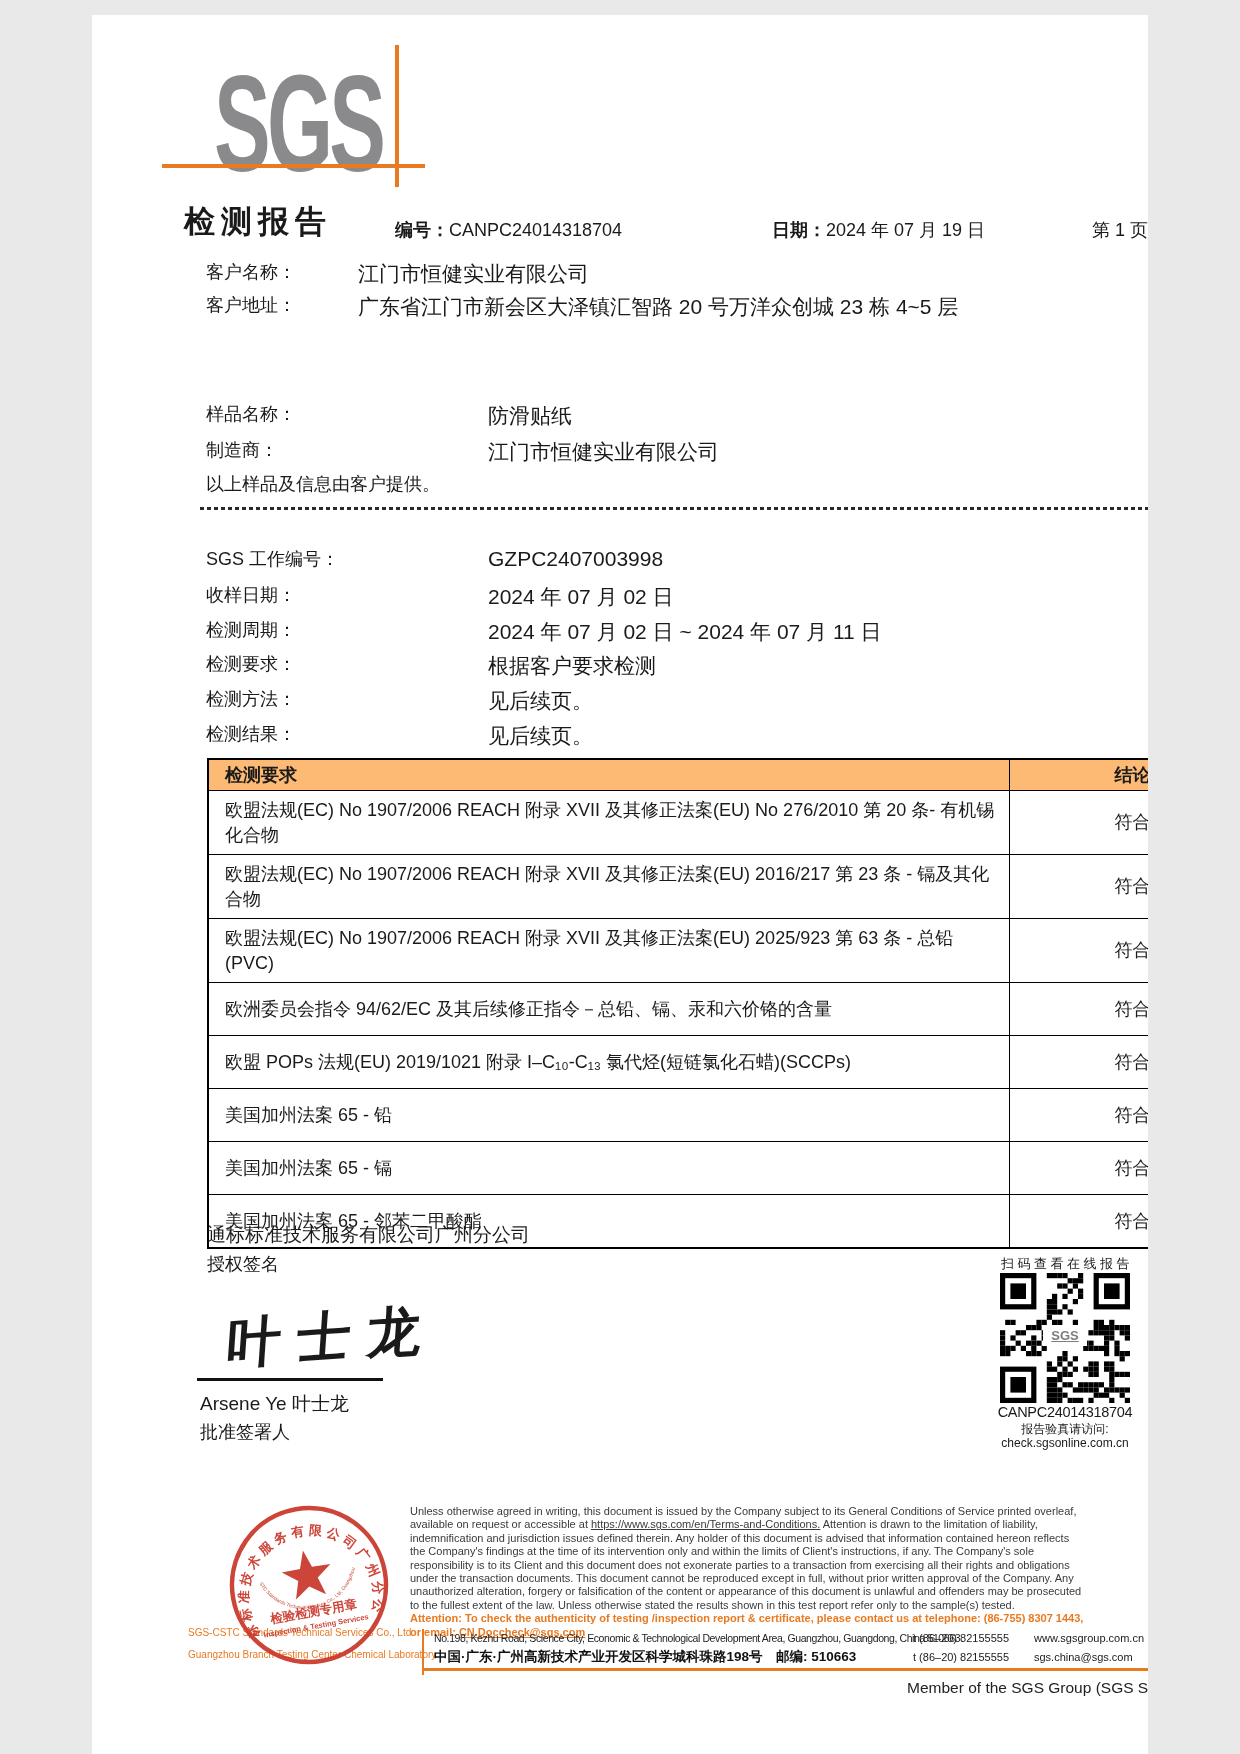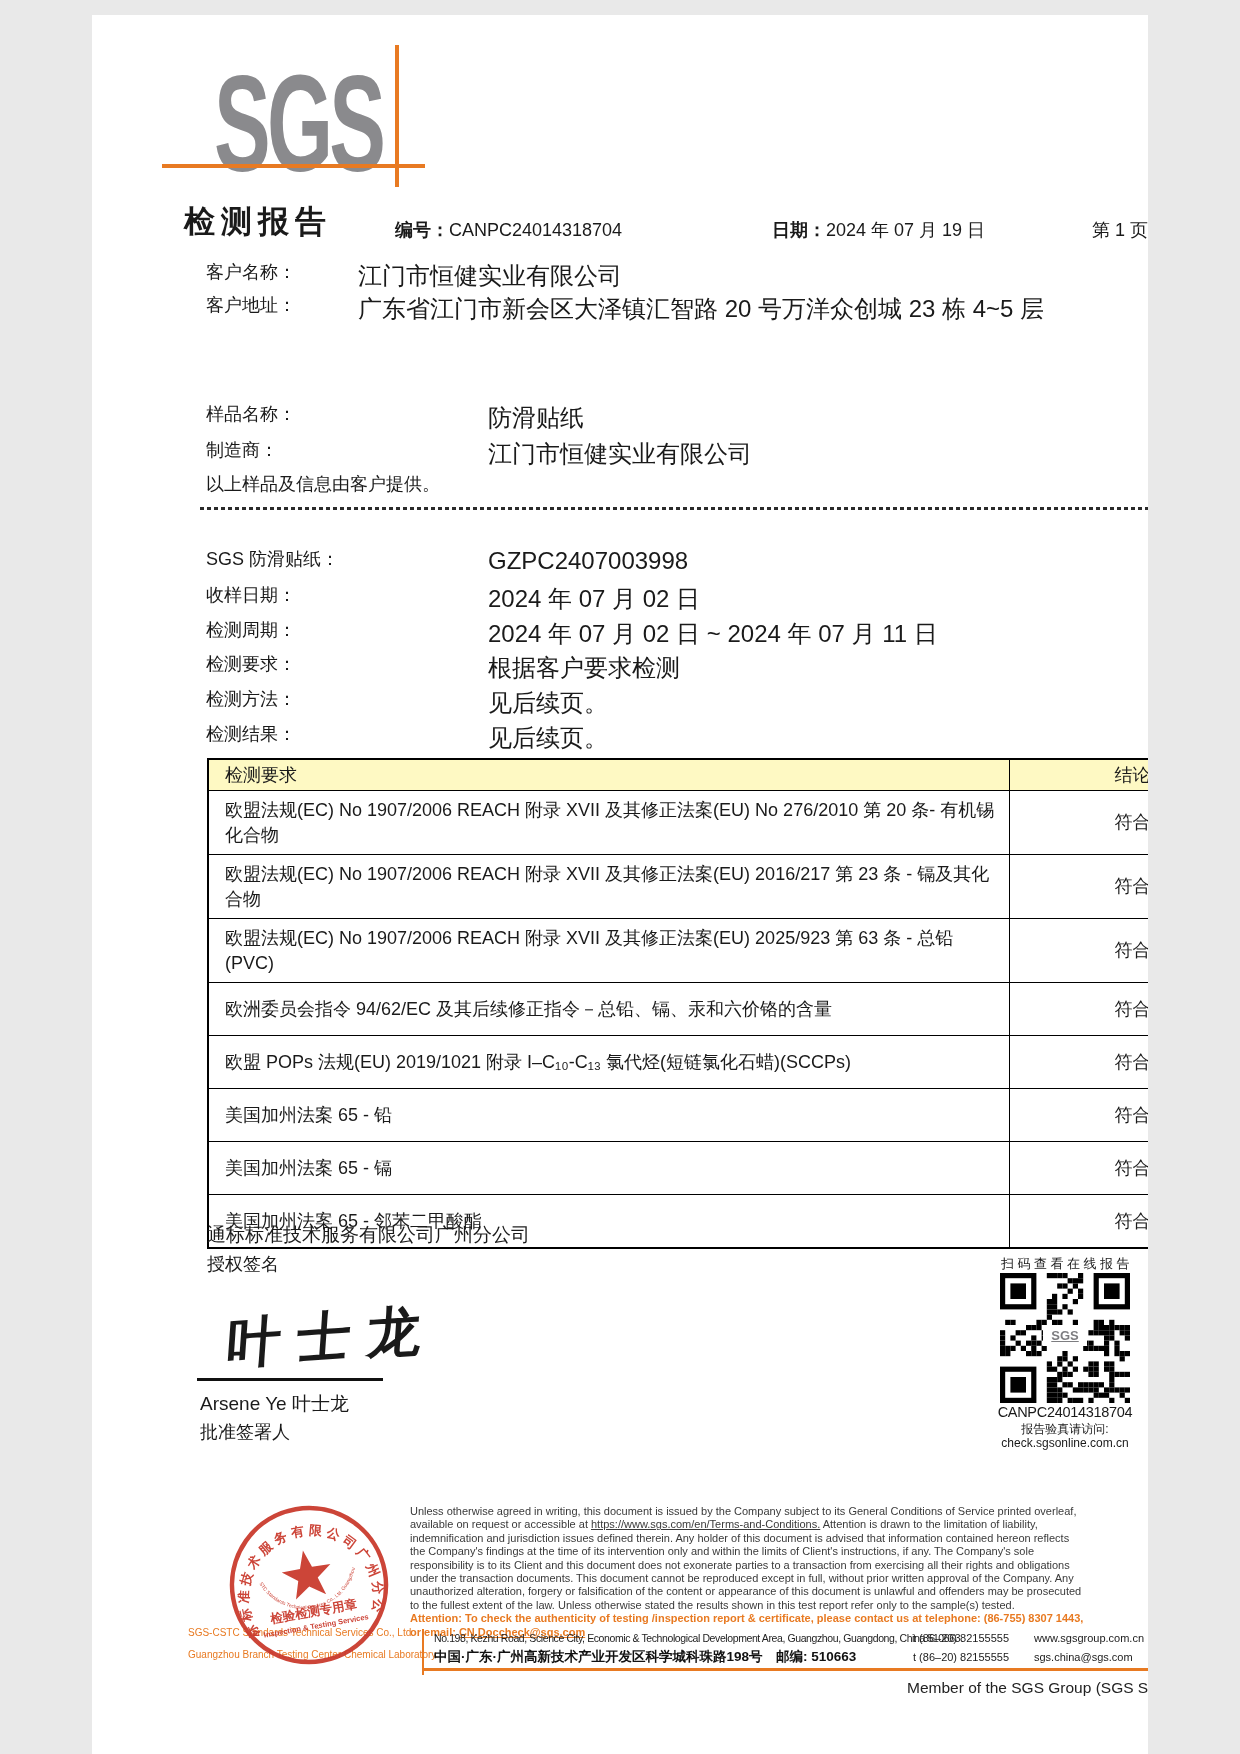--- a/index.html
+++ b/index.html
@@ -9,33 +9,33 @@
   
   .logo-text{left:122px;top:40px;font-size:137px;line-height:1;font-weight:bold;color:#8a8a8d;
              transform:scaleX(0.62);transform-origin:left top;letter-spacing:-6px;}
   .logo-vline{left:303px;top:30px;width:4px;height:142px;background:#e87a22;}
   .logo-hline{left:70px;top:149px;width:263px;height:4px;background:#e87a22;}
   
   .title{left:92px;top:186px;font-size:31px;font-weight:bold;letter-spacing:6px;}
   .hinfo{top:203px;font-size:18px;}
   .hinfo b{font-weight:bold;text-align:center;}
   .lbl{left:114px;font-size:18px;}
-  .val{font-size:24px;}
+  .val{font-size:21px;}
   .v1{left:266px;}
   .v2{left:396px;}
   .dashes{left:108px;top:492px;width:1036px;height:3px;
           background:repeating-linear-gradient(90deg,#2b2b2b 0 4px,transparent 4px 7px);}
   
   table.results{position:absolute;left:115px;top:743px;width:1007px;border-collapse:collapse;
                 font-size:18px;table-layout:fixed;}
   table.results th,table.results td{border:1.5px solid #000;}
   table.results{border:2px solid #000;}
   th.req,td.req{width:770px;text-align:left;padding:3px 14px 3px 16px;}
   th.con,td.con{width:237px;text-align:center;padding:3px 4px;}
-  thead th{background:#fef9c3;font-weight:normal;height:24px;}
+  thead th{background:#fdba74;font-weight:bold;height:24px;}
   tr.tall td{height:57px;line-height:25px;}
   tr.short td{height:46px;line-height:24px;}
   td.req{white-space:normal;}
   
   .company-line{left:115px;top:1207px;font-size:19px;}
   .sign-label{left:115px;top:1237px;font-size:18px;}
   .signature{left:135px;top:1286px;font-size:54px;font-weight:bold;letter-spacing:16px;
              transform:rotate(-4deg) skewX(-8deg);}
   .sig-line{left:105px;top:1363px;width:186px;height:3px;background:#111;}
   .signer{left:108px;top:1376px;font-size:19px;}
@@ -88,21 +88,21 @@
   <div class="abs val v1" style="top:278px;">广东省江门市新会区大泽镇汇智路 20 号万洋众创城 23 栋 4~5 层</div>
 
   <div class="abs lbl" style="top:387px;">样品名称：</div>
   <div class="abs val v2" style="top:387px;">防滑贴纸</div>
   <div class="abs lbl" style="top:423px;">制造商：</div>
   <div class="abs val v2" style="top:423px;">江门市恒健实业有限公司</div>
   <div class="abs lbl" style="top:457px;">以上样品及信息由客户提供。</div>
 
   <div class="abs dashes"></div>
 
-  <div class="abs lbl" style="top:532px;">SGS 防滑贴纸：</div>
+  <div class="abs lbl" style="top:532px;">SGS 工作编号：</div>
   <div class="abs val v2" style="top:532px;">GZPC2407003998</div>
   <div class="abs lbl" style="top:568px;text-align:right;">收样日期：</div>
   <div class="abs val v2" style="top:568px;text-align:right;">2024 年 07 月 02 日</div>
   <div class="abs lbl" style="top:603px;">检测周期：</div>
   <div class="abs val v2" style="top:603px;">2024 年 07 月 02 日 ~ 2024 年 07 月 11 日</div>
   <div class="abs lbl" style="top:637px;">检测要求：</div>
   <div class="abs val v2" style="top:637px;">根据客户要求检测</div>
   <div class="abs lbl" style="top:672px;">检测方法：</div>
   <div class="abs val v2" style="top:672px;">见后续页。</div>
   <div class="abs lbl" style="top:707px;">检测结果：</div>

